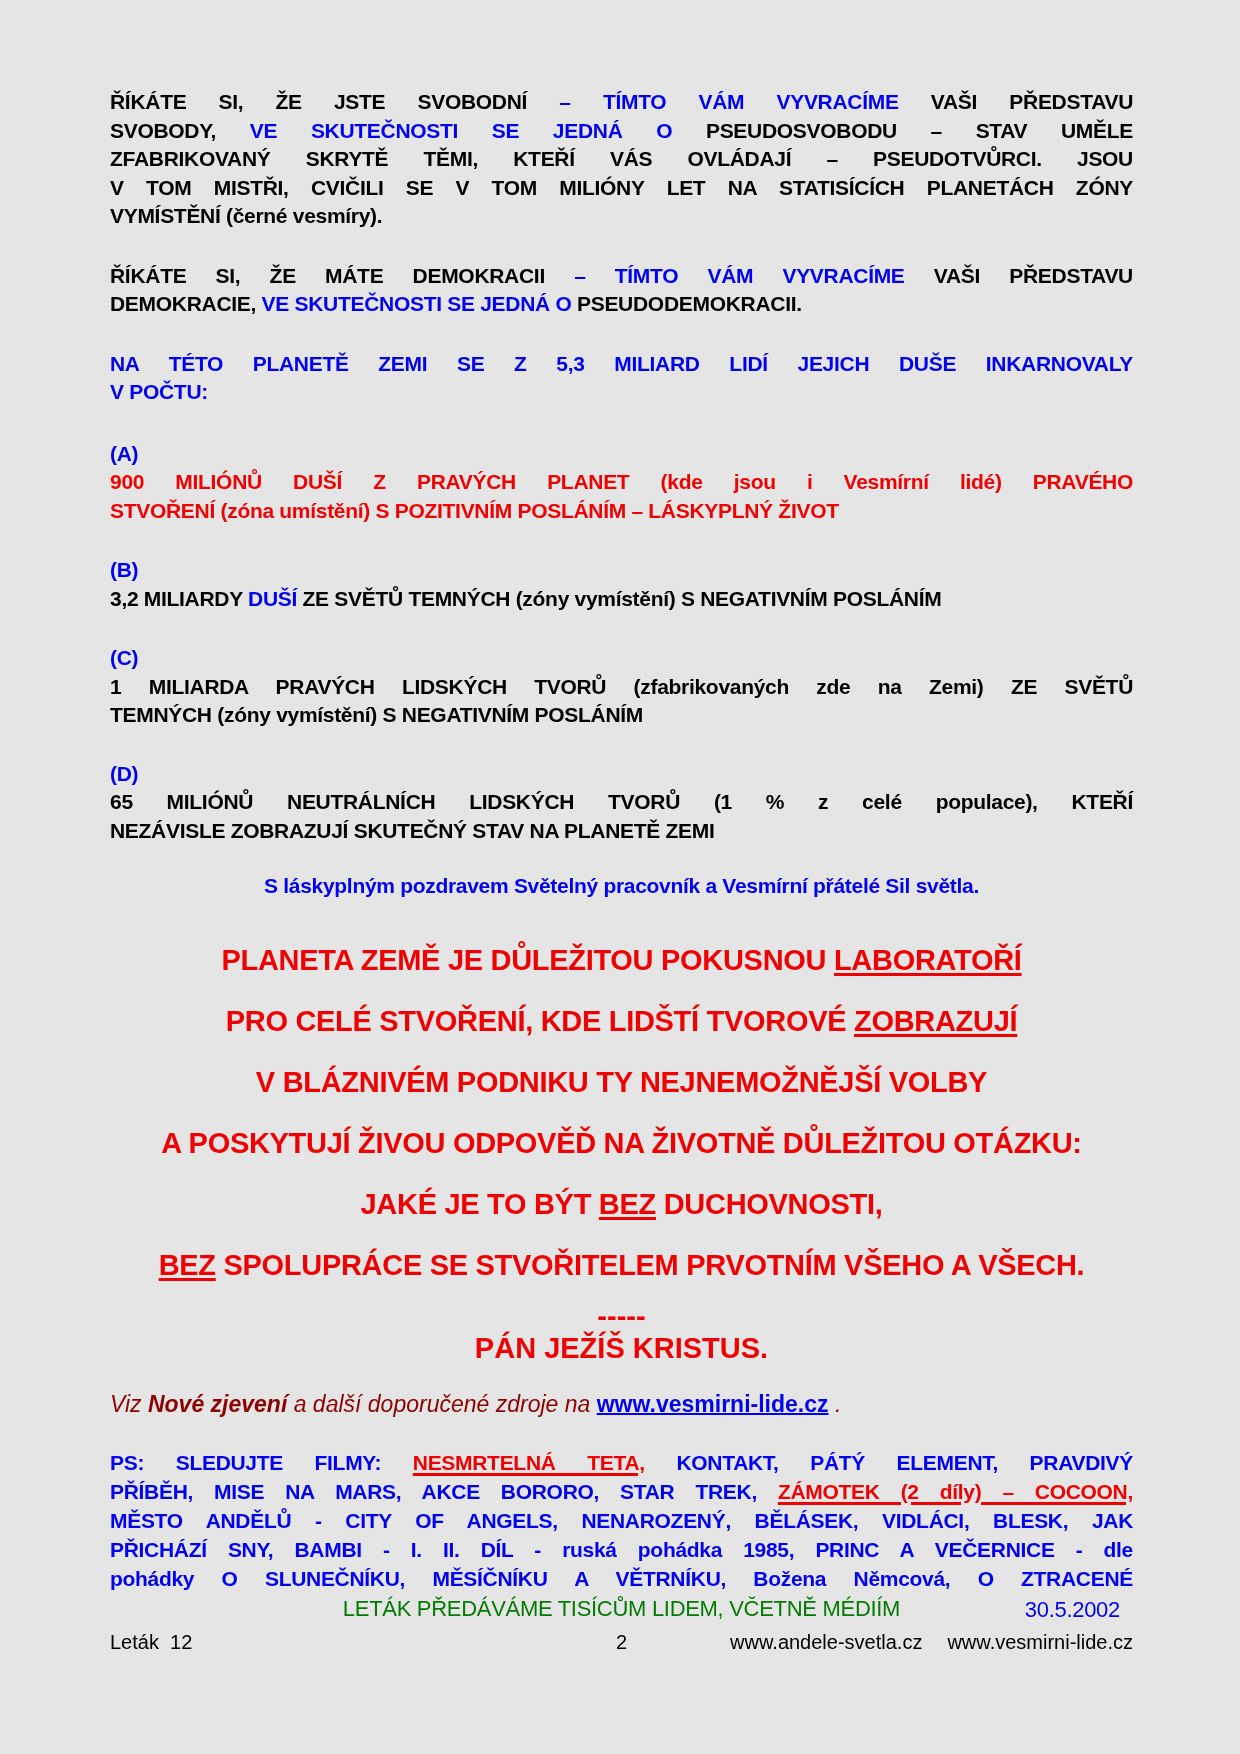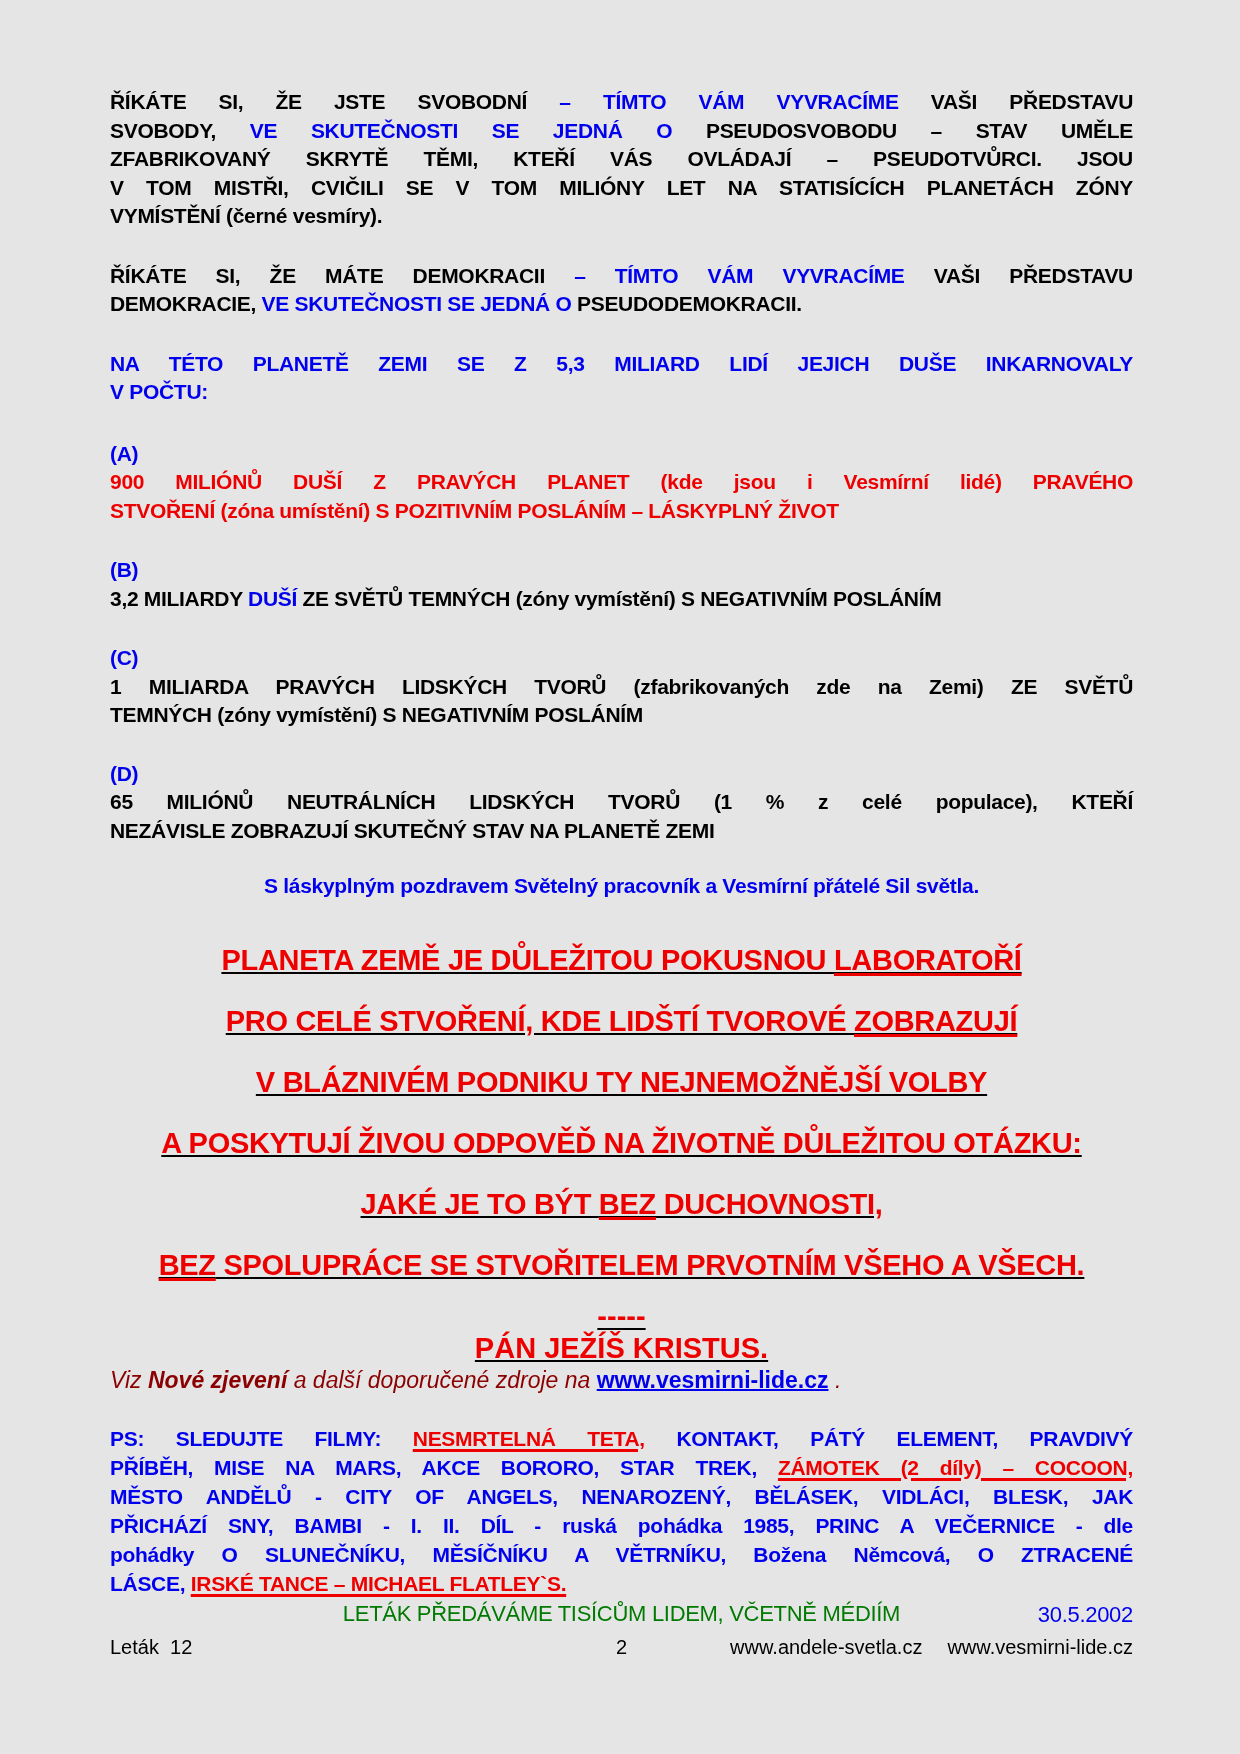--- a/index.html
+++ b/index.html
@@ -26,21 +26,21 @@
   .para-demokracie{margin-bottom:31px;}
   .para-inkarnace{margin-bottom:33px;}
   .section{margin-bottom:31px;}
   .section-c{margin-bottom:30px;}
   .section-d{margin-bottom:27px;}
   .sec-label{color:#0000EE;}
   .signoff{
     font-weight:bold;font-size:21px;line-height:28.5px;
     color:#0000EE;text-align:center;margin-bottom:42px;letter-spacing:-0.3px;
   }
-  .proclamation{text-decoration:underline;}
+  .proclamation{margin-bottom:24px;}
   .proclamation .jline,.proclamation .lline{
     text-align:center;text-align-last:center;
   }
   .proc-lines > div{
     font-weight:bold;font-size:29px;line-height:34px;
     margin-bottom:27px;letter-spacing:-0.3px;
   }
   .proc-divider{
     color:#EE0000;font-weight:bold;font-size:29px;line-height:14px;
     text-align:center;margin-bottom:8px;
@@ -50,21 +50,21 @@
     text-align:center;
   }
   .source-line{
     font-style:italic;font-size:23px;line-height:30px;color:#8B0000;
     margin-bottom:29px;
   }
   .ps-block{font-size:21px;line-height:29px;margin-bottom:3px;}
   .dist-row{position:relative;text-align:center;line-height:26px;margin-bottom:6px;}
   .dist-text{color:#007A00;font-weight:normal;font-size:22px;letter-spacing:-0.3px;}
   .date-text{
-    position:absolute;right:0;top:1px;color:#0000EE;
+    position:absolute;right:13px;top:1px;color:#0000EE;
     font-size:22px;font-weight:normal;letter-spacing:-0.3px;
   }
   .footer-row{display:flex;align-items:baseline;font-size:20px;line-height:24px;color:#000;justify-content:flex-end;}
   .f-left{flex:1;text-align:left;white-space:pre;}
   .f-center{text-align:center;}
   .f-right{flex:1;text-align:right;}
   .f-site2{margin-left:25px;}
   
   .sg-black{color:#000000;}
   .sg-blue{color:#0000EE;}
@@ -147,21 +147,20 @@
     <div class="source-line">
         <div class="lline"><span class="sg-maroon">Viz </span><span class="sg-maroonb">Nové zjevení</span><span class="sg-maroon"> a další doporučené zdroje na  </span><span class="sg-link">www.vesmirni-lide.cz</span><span class="sg-maroon"> .</span></div>
       </div>
 
     <div class="bodytext ps-block">
         <div class="jline"><span class="sg-blue">PS: SLEDUJTE FILMY: </span><span class="sg-redu">NESMRTELNÁ TETA,</span><span class="sg-blue"> KONTAKT, PÁTÝ ELEMENT, PRAVDIVÝ</span></div>
         <div class="jline"><span class="sg-blue">PŘÍBĚH, MISE NA MARS, AKCE BORORO, STAR TREK, </span><span class="sg-redu">ZÁMOTEK (2 díly) – COCOON,</span></div>
         <div class="jline"><span class="sg-blue">MĚSTO ANDĚLŮ - CITY OF ANGELS, NENAROZENÝ, BĚLÁSEK, VIDLÁCI, BLESK, JAK</span></div>
         <div class="jline"><span class="sg-blue">PŘICHÁZÍ SNY, BAMBI - I. II. DÍL - ruská pohádka 1985, PRINC A VEČERNICE - dle</span></div>
         <div class="jline"><span class="sg-blue">pohádky O SLUNEČNÍKU, MĚSÍČNÍKU A VĚTRNÍKU, Božena Němcová, O ZTRACENÉ</span></div>
-        <div class="lline"><span class="sg-blue">LÁSCE, </span><span class="sg-redu">IRSKÉ TANCE – MICHAEL FLATLEY`S.</span></div>
       </div>
 
     <div class="dist-row">
       <span class="dist-text">LETÁK PŘEDÁVÁME TISÍCŮM LIDEM, VČETNĚ MÉDIÍM</span>
       <span class="date-text">30.5.2002</span>
     </div>
 
     <div class="footer-row">
       <span class="f-left">Leták  12</span>
       <span class="f-center">2</span>

